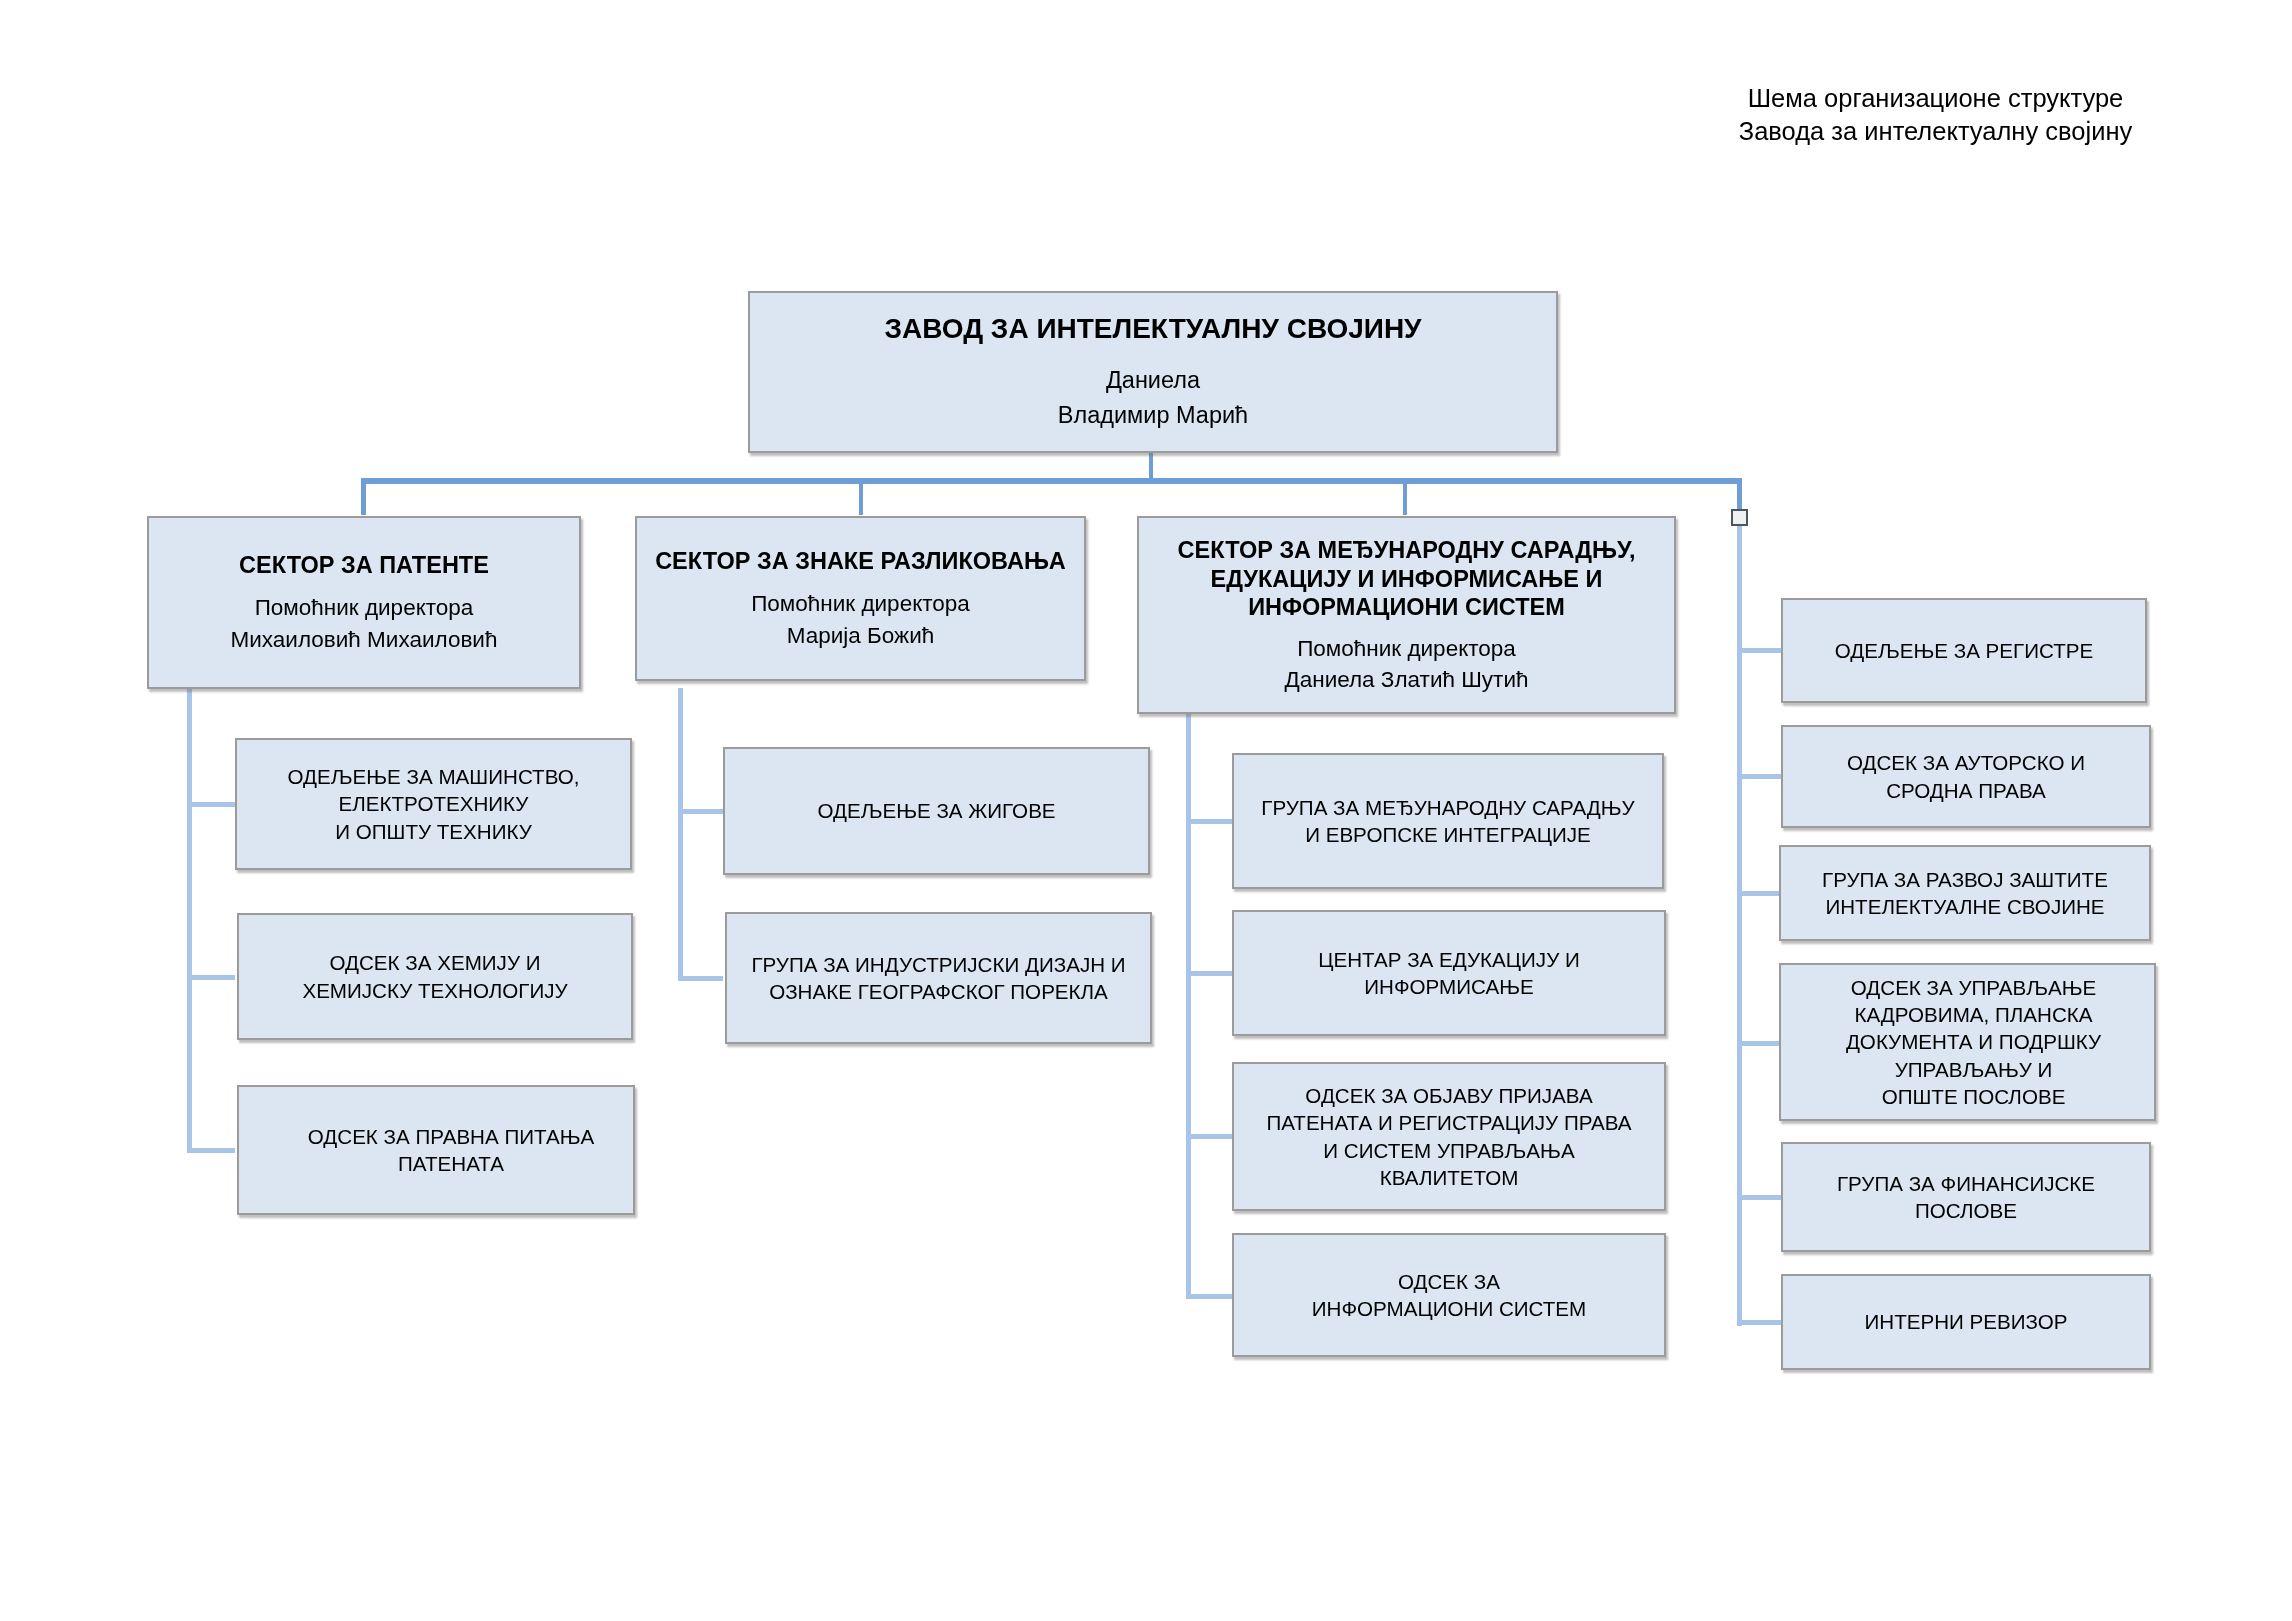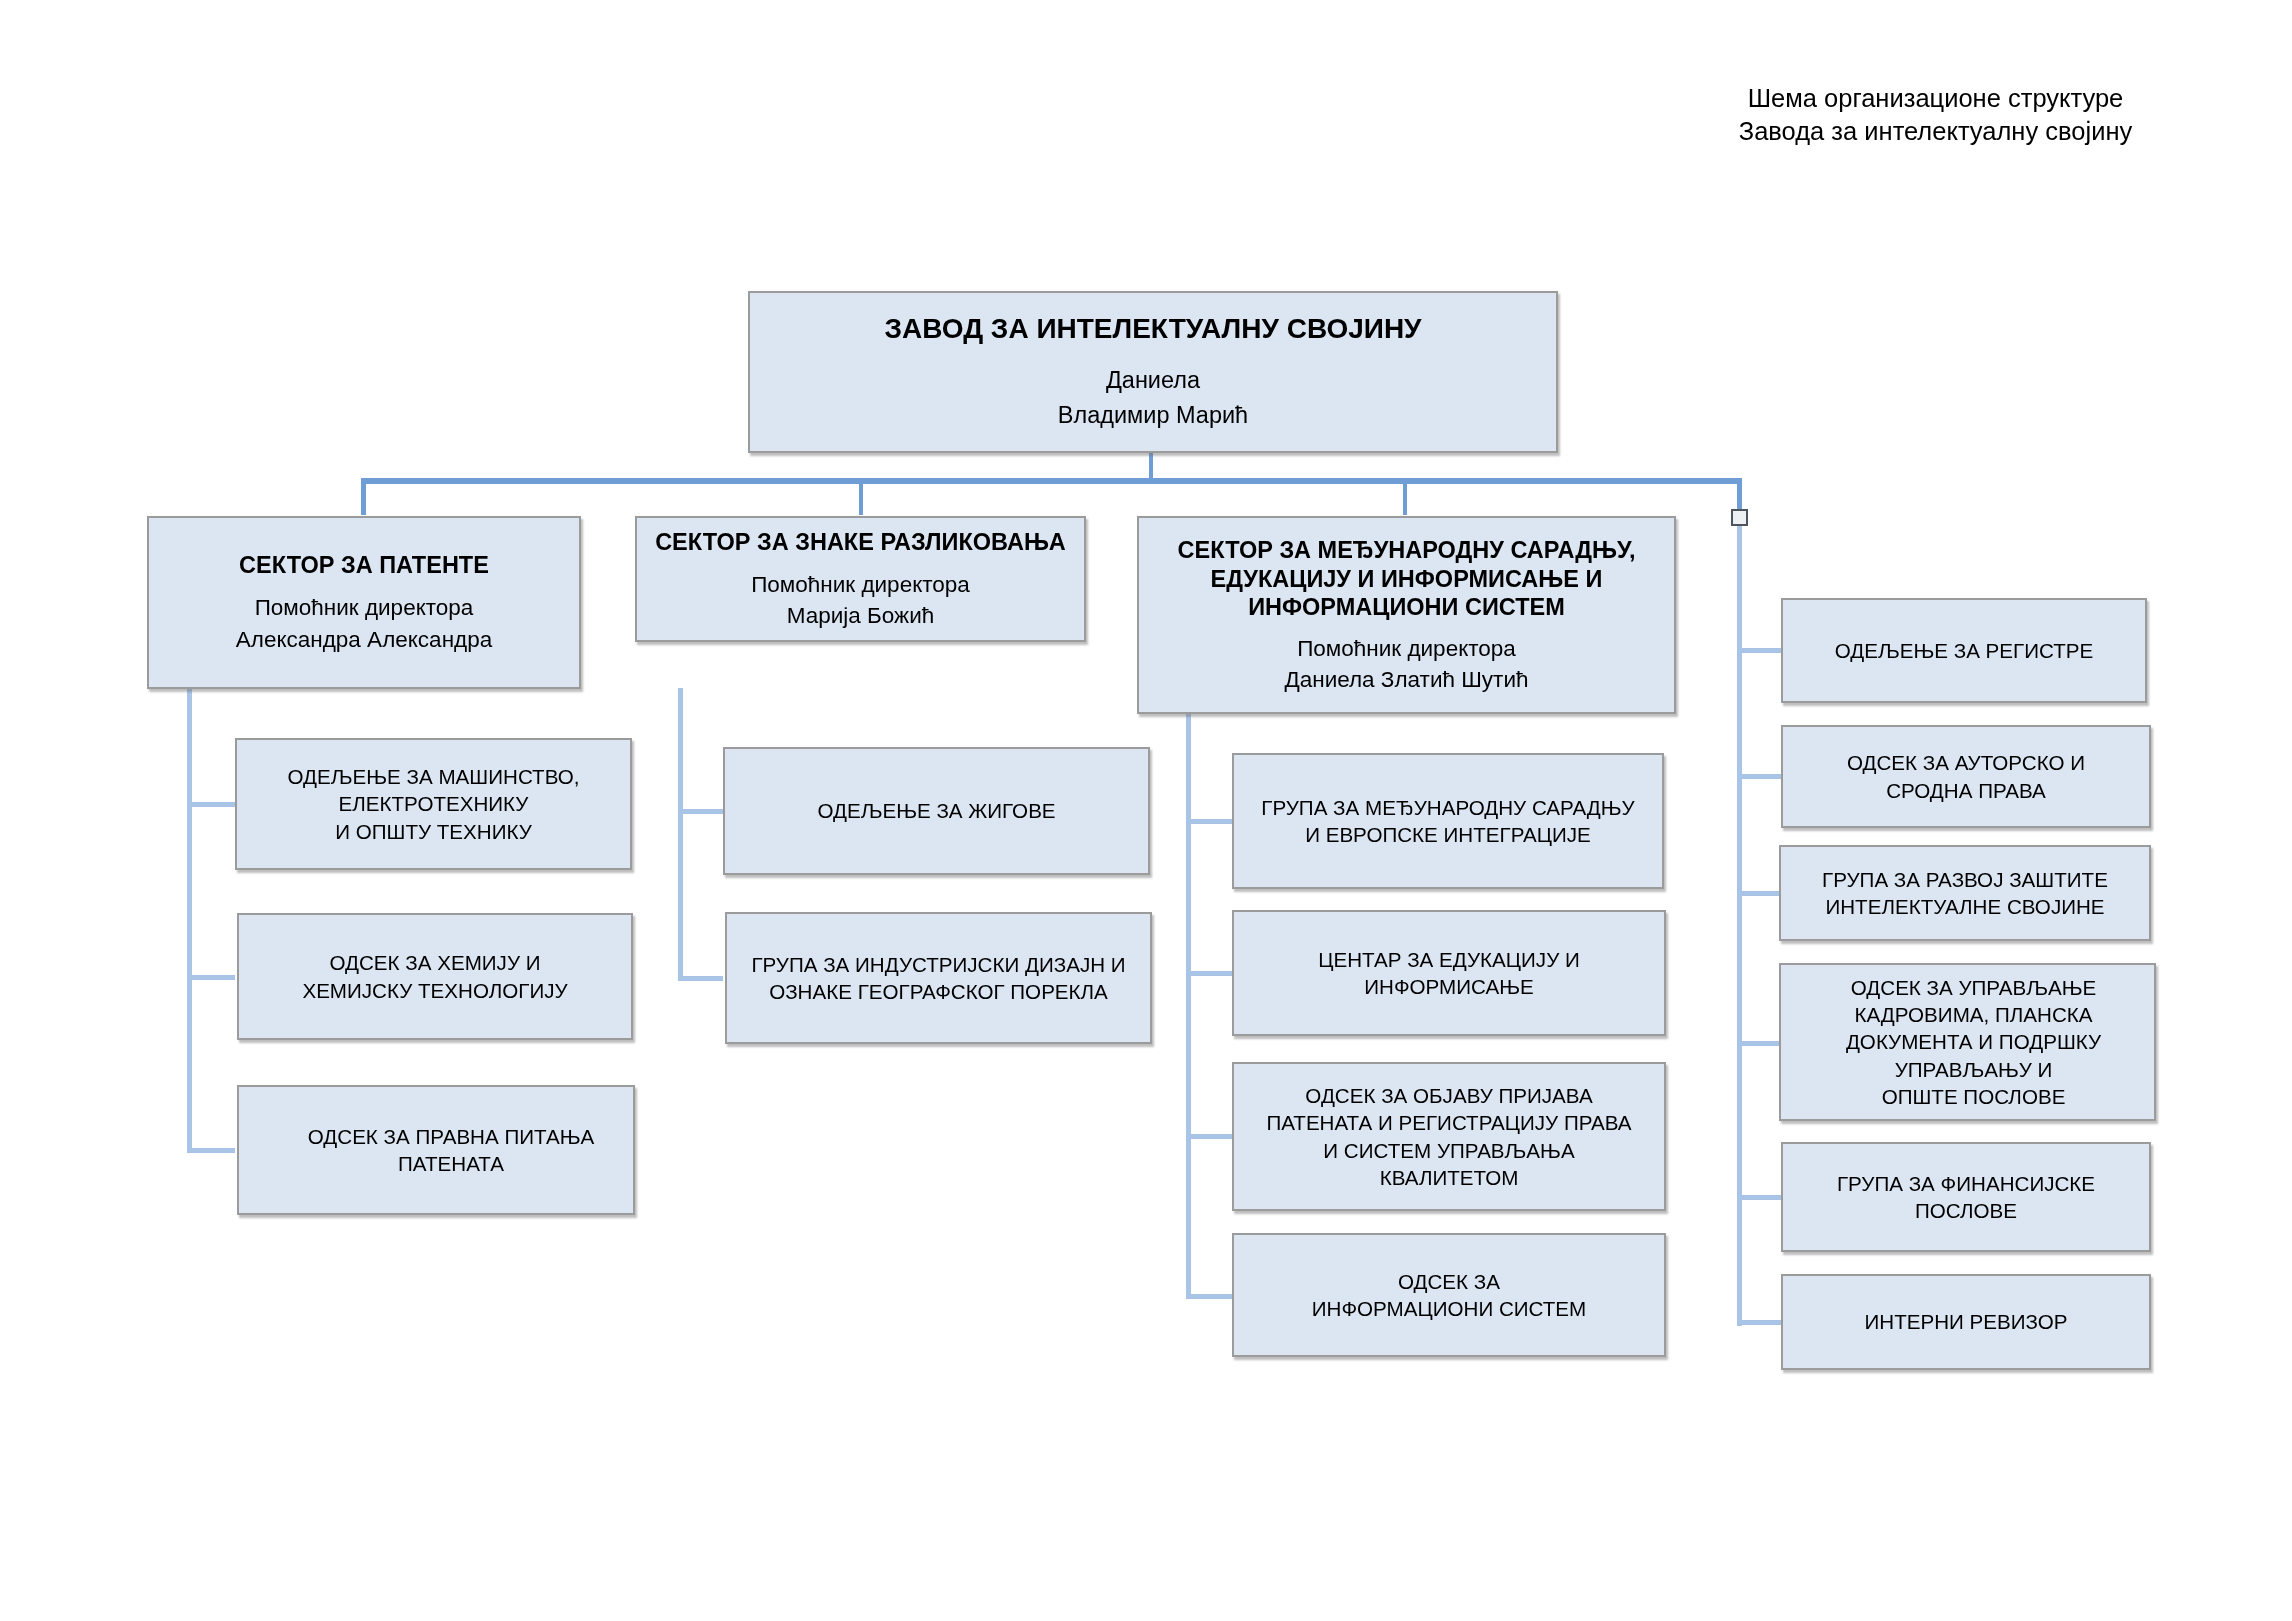--- a/index.html
+++ b/index.html
@@ -43,21 +43,21 @@
   .line{position:absolute;}
   .dark{background:var(--conn-primary);}
   .light{background:var(--conn-secondary);}
   .handle{
     position:absolute;left:1731px;top:509px;width:12.7px;height:12.7px;
     background:#eef1f4;border:2px solid #4d545b;box-sizing:content-box;
   }
   
   #director{left:748px;top:291px;width:810px;height:162px;}
   #s1{left:147px;top:516px;width:434px;height:173px;}
-  #s2{left:635px;top:516px;width:451px;height:126px;text-align:right;}
+  #s2{left:635px;top:516px;width:451px;height:165px;text-align:right;}
   #s3{left:1137px;top:516px;width:539px;height:198px;}
   #c11{left:235px;top:738px;width:397px;height:132px;}
   #c12{left:237px;top:913px;width:396px;height:127px;}
   #c13{left:237px;top:1085px;width:398px;height:130px;padding-left:30px;}
   #c21{left:723px;top:747px;width:427px;height:128px;}
   #c22{left:725px;top:912px;width:427px;height:132px;}
   #c31{left:1232px;top:753px;width:432px;height:136px;}
   #c32{left:1232px;top:910px;width:434px;height:126px;}
   #c33{left:1232px;top:1062px;width:434px;height:149px;}
   #c34{left:1232px;top:1233px;width:434px;height:124px;}
@@ -113,21 +113,21 @@
     <div class="box-title">ЗАВОД ЗА ИНТЕЛЕКТУАЛНУ СВОЈИНУ</div>
     <div class="gap"></div>
     <div class="box-sub">Даниела</div>
     <div class="box-sub">Владимир Марић</div>
   </div>
 
   <div class="box sector" id="s1">
     <div class="box-title">СЕКТОР ЗА ПАТЕНТЕ</div>
     <div class="gap"></div>
     <div class="box-sub">Помоћник директора</div>
-    <div class="box-sub">Александра Александра</div>
+    <div class="box-sub">Михаиловић Михаиловић</div>
   </div>
 
   <div class="box sector" id="s2">
     <div class="box-title">СЕКТОР ЗА ЗНАКЕ РАЗЛИКОВАЊА</div>
     <div class="gap"></div>
     <div class="box-sub">Помоћник директора</div>
     <div class="box-sub">Марија Божић</div>
   </div>
 
   <div class="box sector" id="s3">

